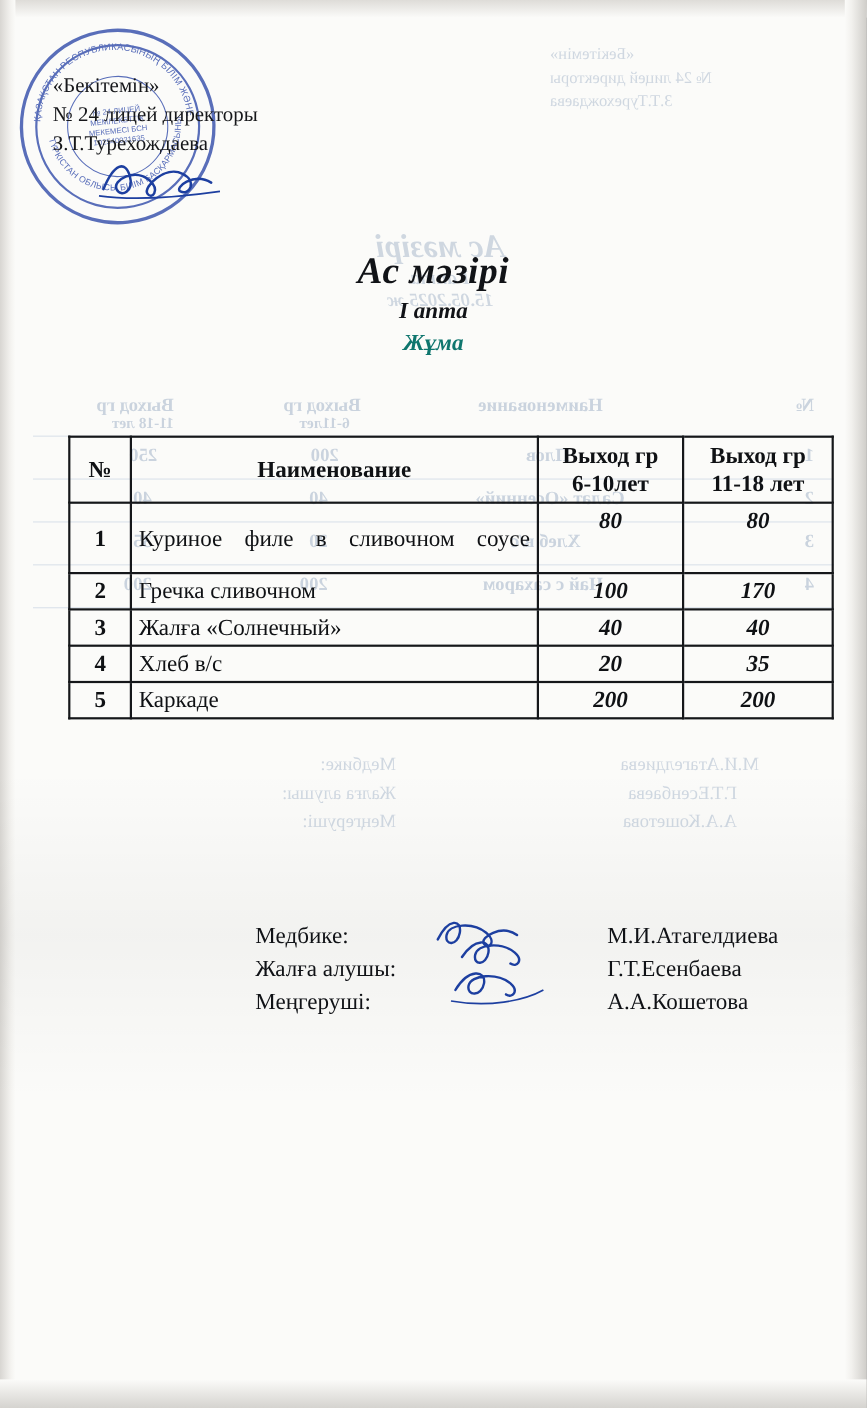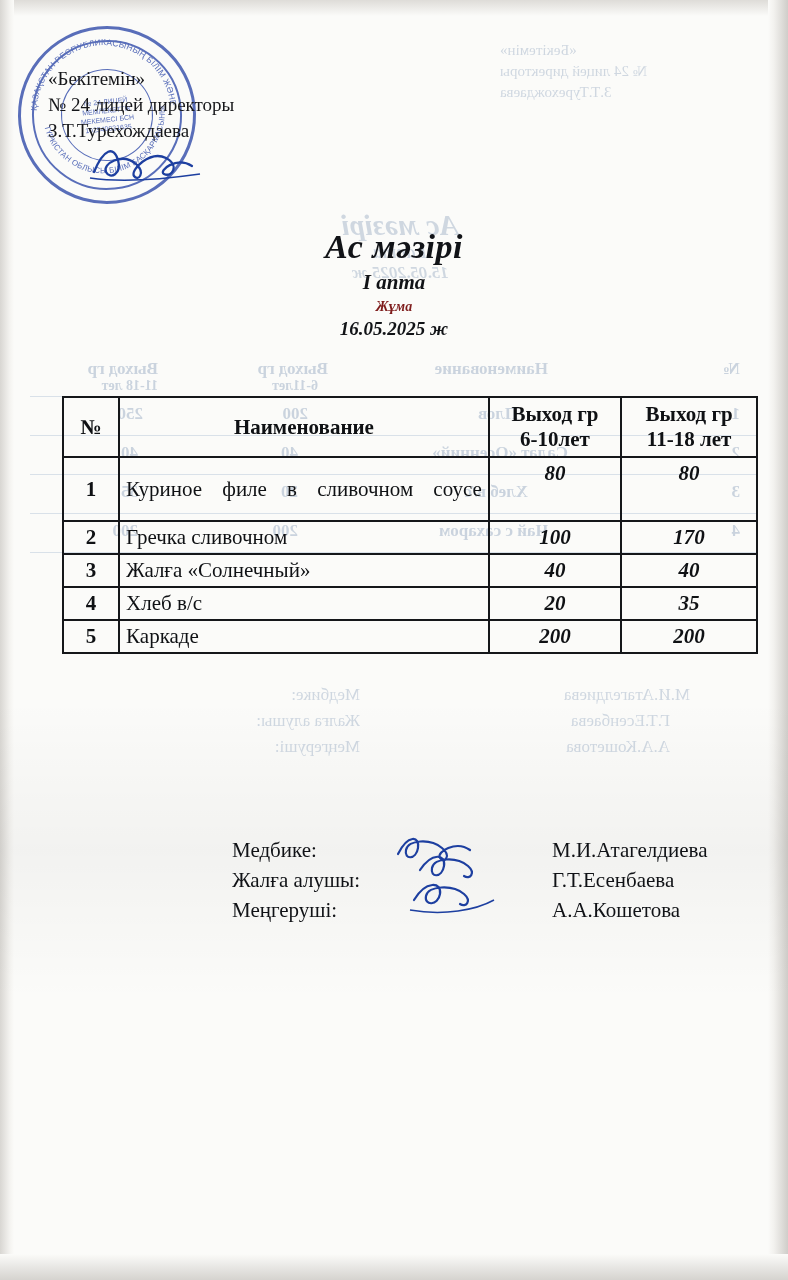--- a/index.html
+++ b/index.html
@@ -157,25 +157,25 @@
     color: #111317;
   }
   .title-sub {
     font-size: 21px;
     font-style: italic;
     font-weight: bold;
     margin-top: 4px;
     color: #111317;
   }
   .title-day {
-    font-size: 14px;
+    font-size: 21px;
     font-style: italic;
     font-weight: bold;
     margin-top: 4px;
-    color: #7f1d1d;
+    color: #0f766e;
   }
   .title-date {
     font-size: 19px;
     font-style: italic;
     font-weight: bold;
     margin-top: 3px;
     color: #111317;
   }
 
   
@@ -339,21 +339,20 @@
 
   <svg class="sig-header" viewBox="0 0 120 44">
     <path d="M6,30 C16,6 26,4 30,18 C34,32 22,38 18,30 C14,22 34,10 48,22 C58,31 50,40 46,34 C42,28 62,8 78,16 C92,23 84,36 76,32 C70,29 88,14 104,24" stroke="#1d3fa0" stroke-width="2.3" fill="none" stroke-linecap="round"></path>
     <path d="M2,36 C30,40 70,38 112,32" stroke="#1d3fa0" stroke-width="1.6" fill="none"></path>
   </svg>
 
   <div class="title-block">
     <div class="title-main">Ас мәзірі</div>
     <div class="title-sub">I апта</div>
     <div class="title-day">Жұма</div>
-    <div class="title-date">16.05.2025 ж</div>
   </div>
 
   <table class="menu">
     <thead>
       <tr>
         <th class="c-num">№</th>
         <th class="c-name" style="text-align:center; text-align-last:center;">Наименование</th>
         <th class="c-out1">
           <div>Выход гр</div>
           <div>6-10лет</div>

